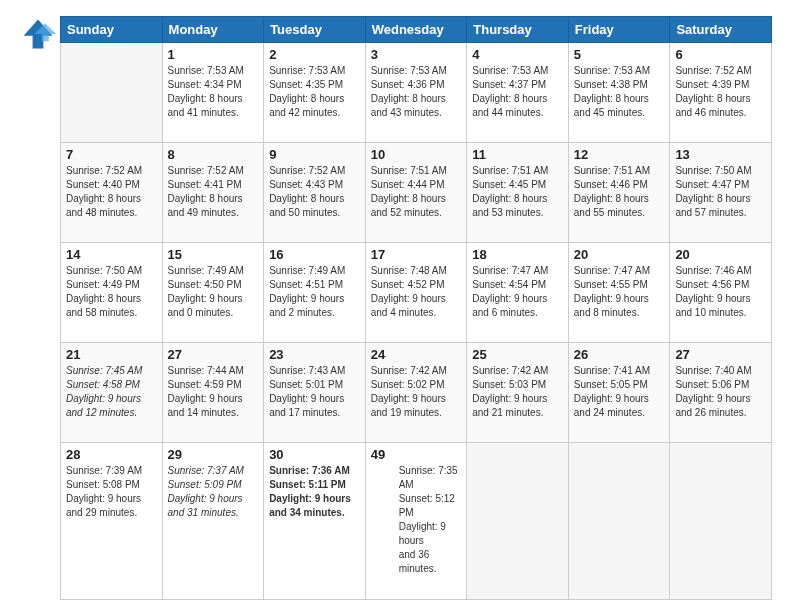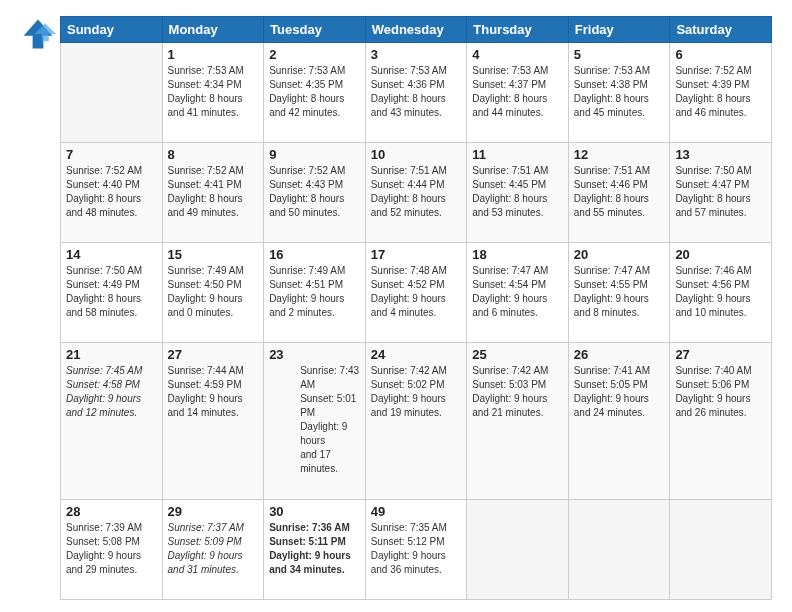--- a/index.html
+++ b/index.html
@@ -299,21 +299,21 @@
           </td>
           <td>
             <span class="day-number">27</span>
             <div class="day-info" style="white-space: pre-line;">Sunrise: 7:44 AM
 Sunset: 4:59 PM
 Daylight: 9 hours
 and 14 minutes.</div>
           </td>
           <td>
             <span class="day-number">23</span>
-            <div class="day-info" style="white-space: pre-line; margin-left: 31px;">Sunrise: 7:43 AM
+            <div class="day-info" style="white-space: pre-line;">Sunrise: 7:43 AM
 Sunset: 5:01 PM
 Daylight: 9 hours
 and 17 minutes.</div>
           </td>
           <td>
             <span class="day-number">24</span>
             <div class="day-info" style="white-space: pre-line;">Sunrise: 7:42 AM
 Sunset: 5:02 PM
 Daylight: 9 hours
 and 19 minutes.</div>
@@ -357,21 +357,21 @@
           </td>
           <td>
             <span class="day-number">30</span>
             <div class="day-info" style="white-space: pre-line; font-weight: bold;">Sunrise: 7:36 AM
 Sunset: 5:11 PM
 Daylight: 9 hours
 and 34 minutes.</div>
           </td>
           <td>
             <span class="day-number">49</span>
-            <div class="day-info" style="white-space: pre-line;">Sunrise: 7:35 AM
+            <div class="day-info" style="white-space: pre-line; margin-left: 28px;">Sunrise: 7:35 AM
 Sunset: 5:12 PM
 Daylight: 9 hours
 and 36 minutes.</div>
           </td>
           <td class="empty"></td>
           <td class="empty"></td>
           <td class="empty"></td>
         </tr>
       </tbody>
   </table>

